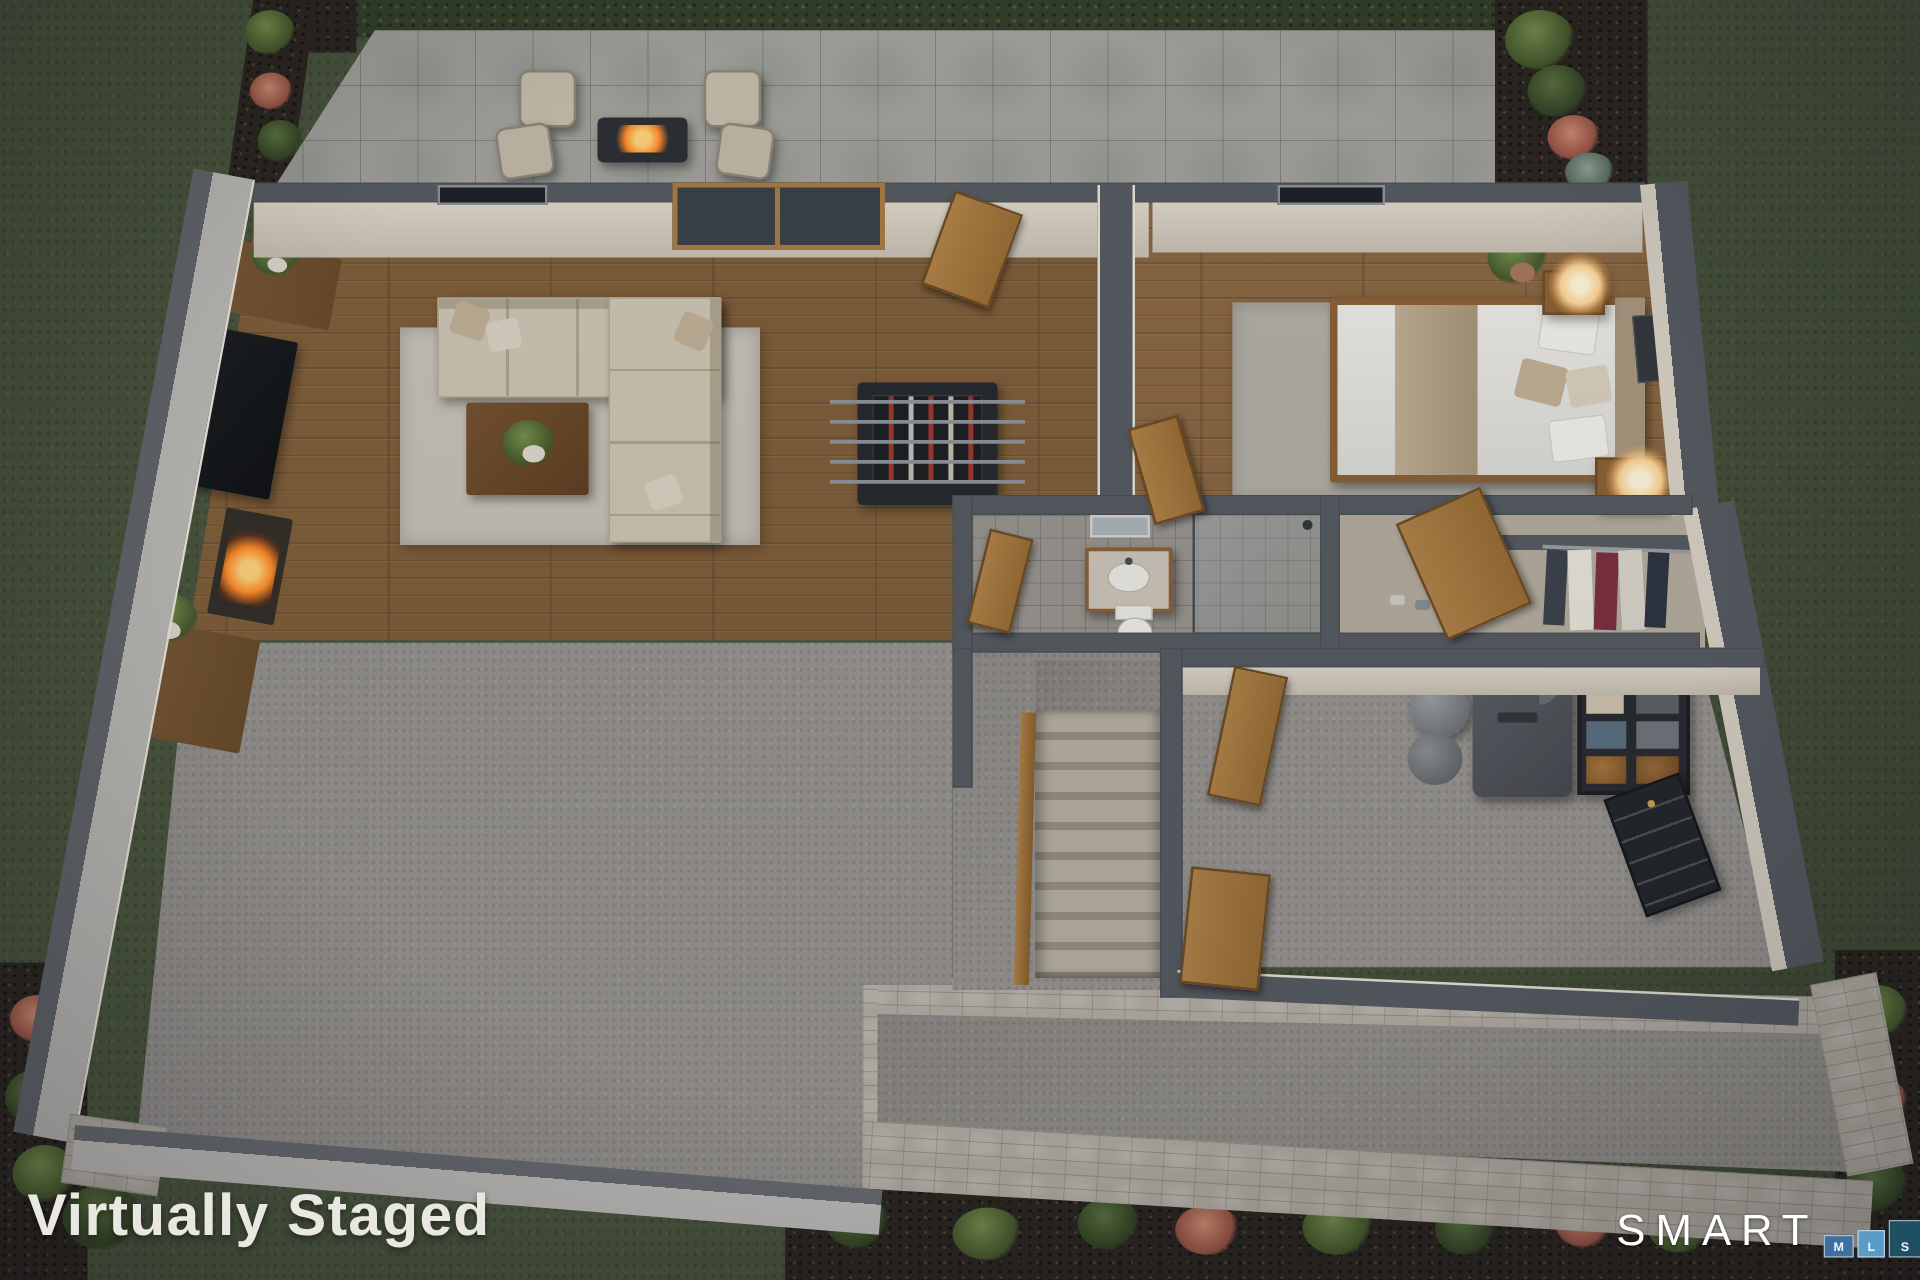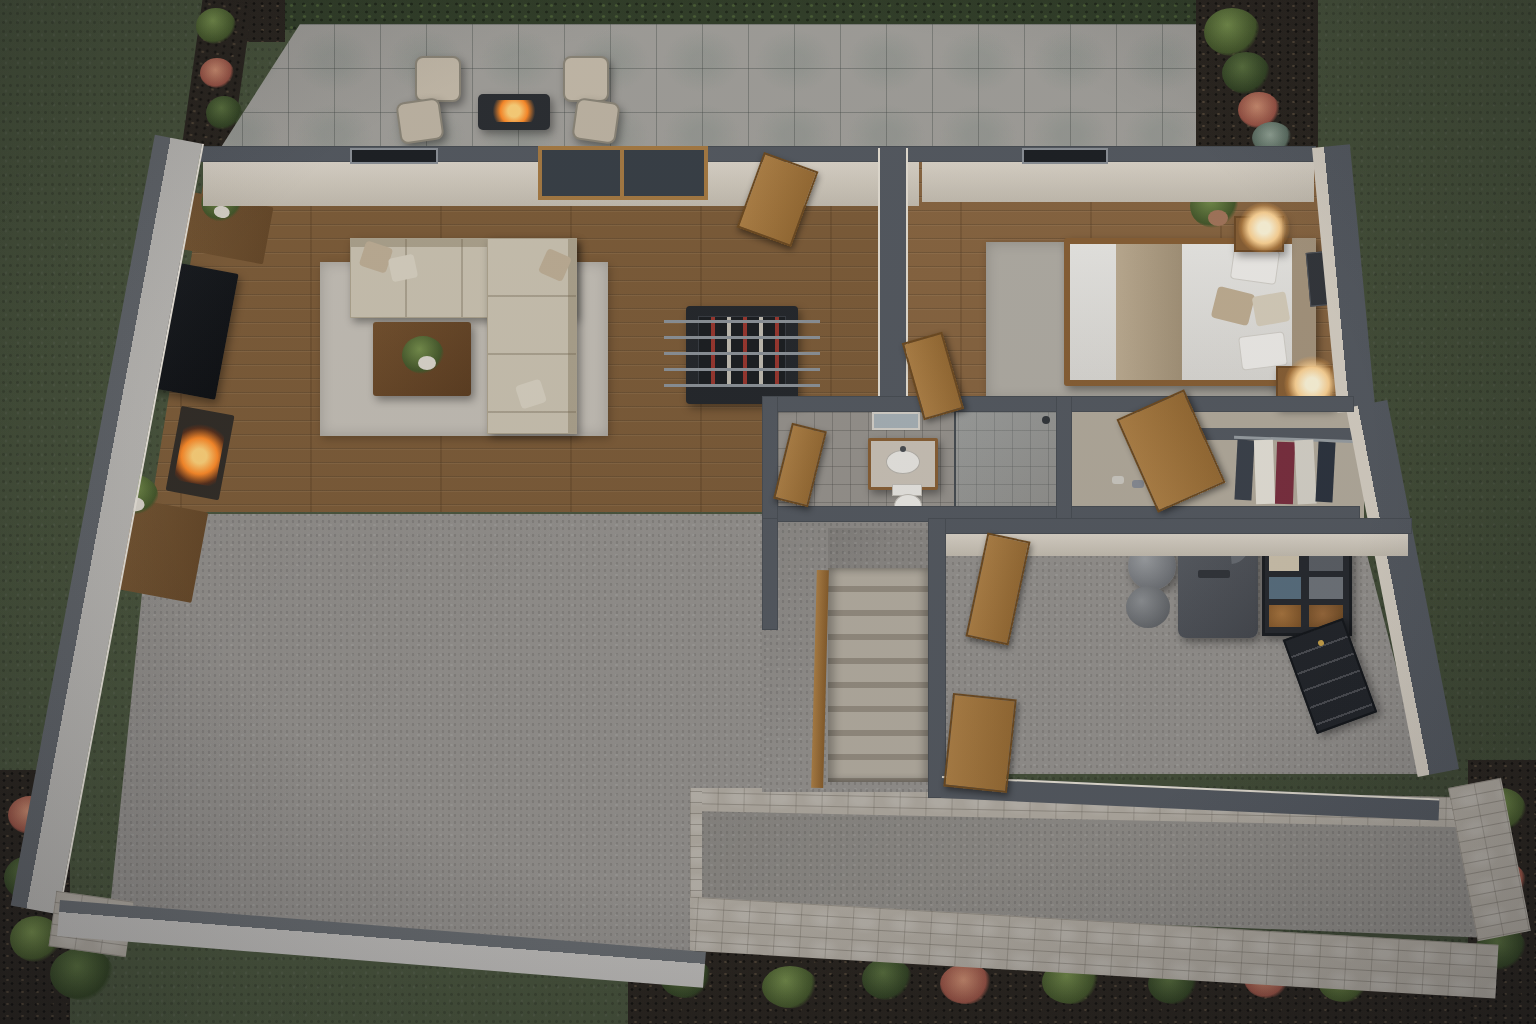--- a/index.html
+++ b/index.html
@@ -249,13 +249,20 @@
 
     <div class="wdoor" style="left:862px;top:196px;width:42px;height:80px;transform:rotate(-16deg)"></div>
     <div class="wdoor" style="left:732px;top:286px;width:36px;height:78px;transform:rotate(14deg)"></div>
     <div class="wdoor" style="left:1084px;top:260px;width:74px;height:102px;transform:rotate(-24deg)"></div>
     <div class="wdoor" style="left:926px;top:396px;width:44px;height:106px;transform:rotate(12deg)"></div>
     <div class="wdoor" style="left:898px;top:556px;width:64px;height:94px;transform:rotate(6deg)"></div>
   </div>
 
   <div class="vignette"></div>
 
+  <div class="watermark">Virtually Staged</div>
+  <div class="logo">
+    <div class="brand">SMART</div>
+    <div class="blk" style="left: 166px; bottom: 2px; width: 24px; height: 18px; background-color: rgb(62, 111, 159);">M</div>
+    <div class="blk" style="left: 193px; bottom: 2px; width: 22px; height: 22px; background-color: rgb(90, 155, 200);">L</div>
+    <div class="blk" style="left: 218px; bottom: 2px; width: 26px; height: 30px; background-color: rgb(31, 79, 99);">S</div>
+  </div>
 </div>
 
 </body></html>

